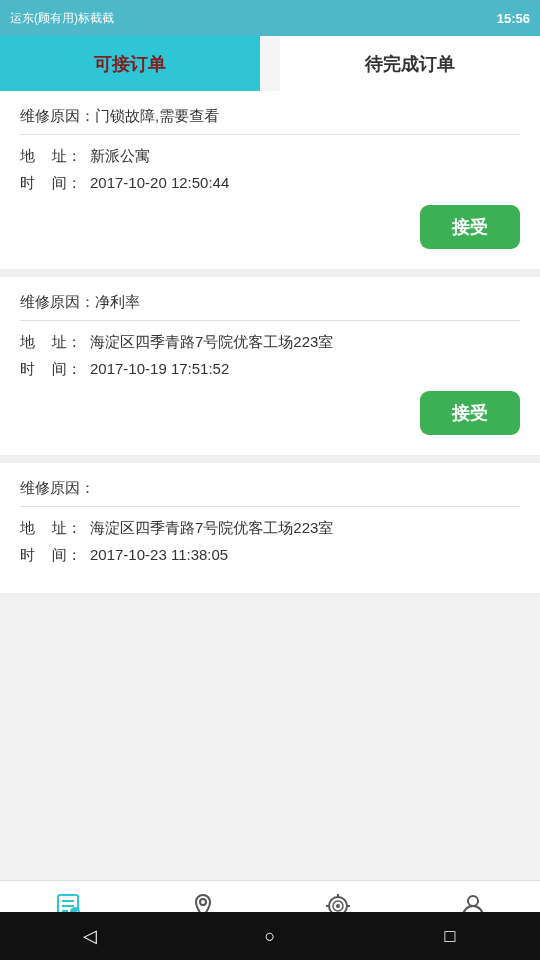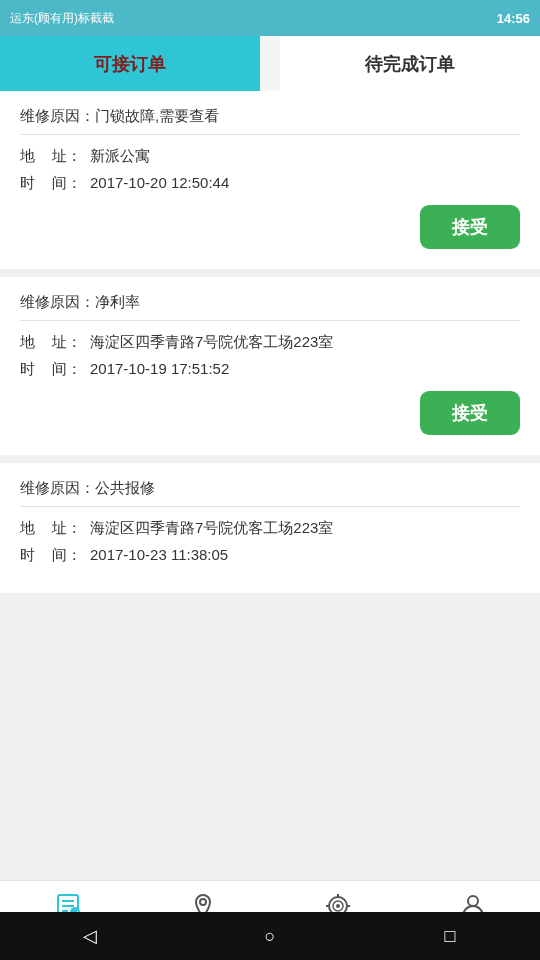--- a/index.html
+++ b/index.html
@@ -177,21 +177,21 @@
       justify-content: center;
       color: white;
       font-size: 18px;
     }
   </style>
 </head>
 <body>
 
 <div class="status-bar">
   <span class="status-bar-left">运东(顾有用)标截截</span>
-  <span class="status-bar-right">14:56</span>
+  <span class="status-bar-right">15:56</span>
 </div>
 
 <div class="tabs">
   <div class="tab tab-active">
     <span>可接订单</span>
   </div>
   <div class="tab tab-inactive">
     <span>待完成订单</span>
   </div>
 </div>
@@ -228,21 +228,20 @@
     <div class="order-row">
       <span class="label-block">时&nbsp;&nbsp;&nbsp;&nbsp;间：</span>
       <span class="order-value">2017-10-19 17:51:52</span>
     </div>
     <button class="accept-btn">接受</button>
   </div>
 
   <div class="order-card">
     <div class="order-row">
       <span class="label-block">维修原因：</span>
-      <span class="order-value">公共报修</span>
     </div>
     <hr class="divider">
     <div class="order-row">
       <span class="label-block">地&nbsp;&nbsp;&nbsp;&nbsp;址：</span>
       <span class="order-value">海淀区四季青路7号院优客工场223室</span>
     </div>
     <div class="order-row">
       <span class="label-block">时&nbsp;&nbsp;&nbsp;&nbsp;间：</span>
       <span class="order-value">2017-10-23 11:38:05</span>
     </div>

